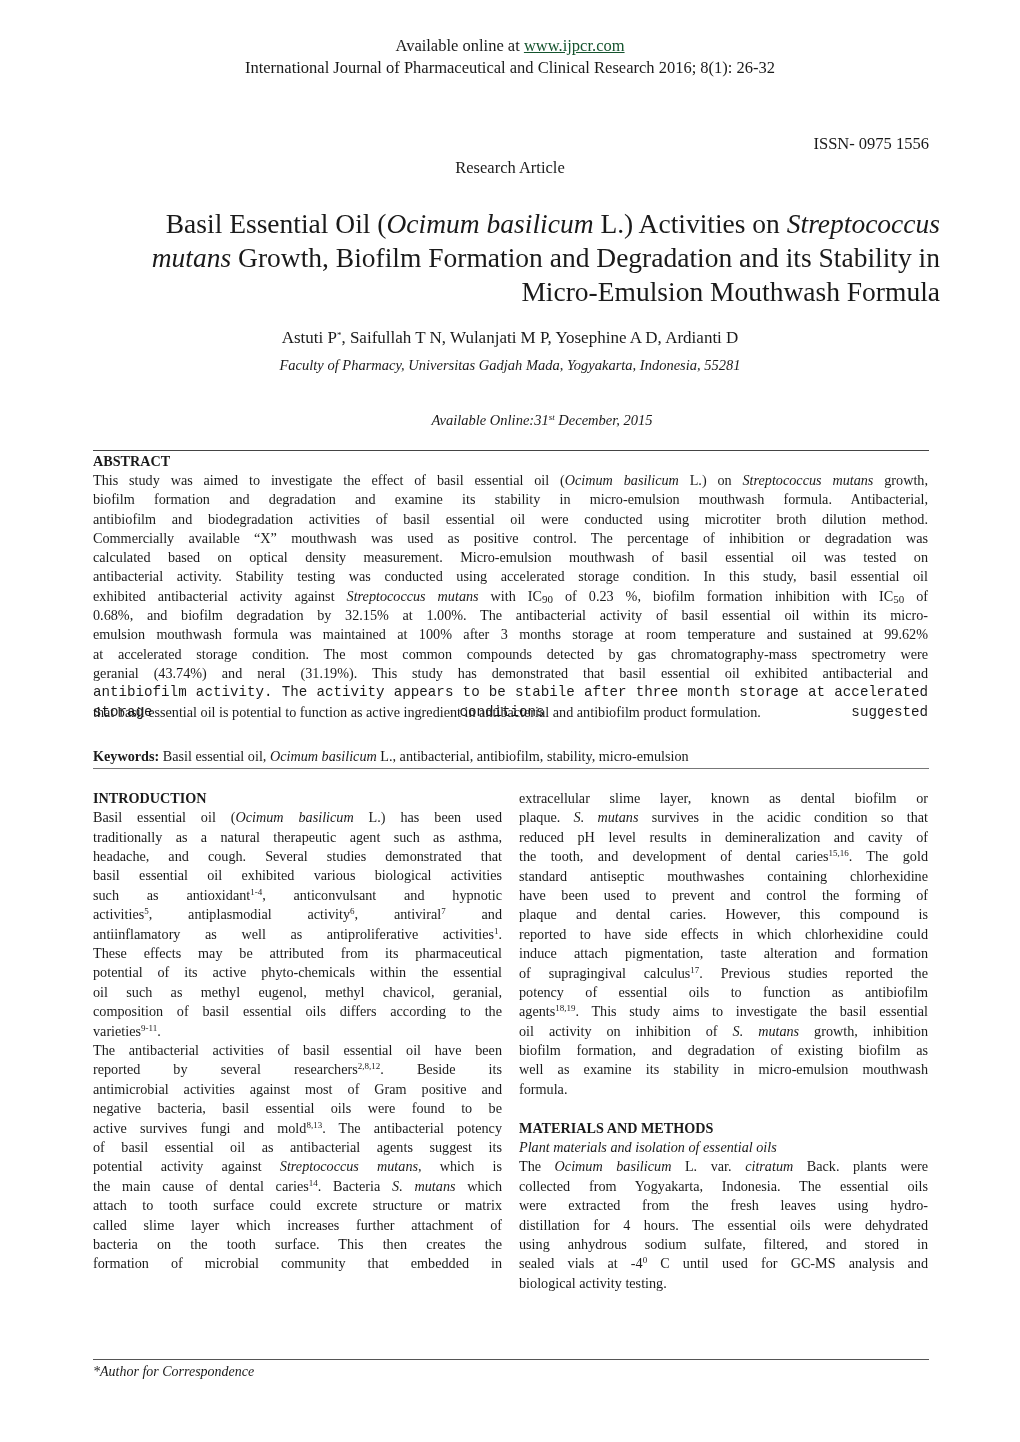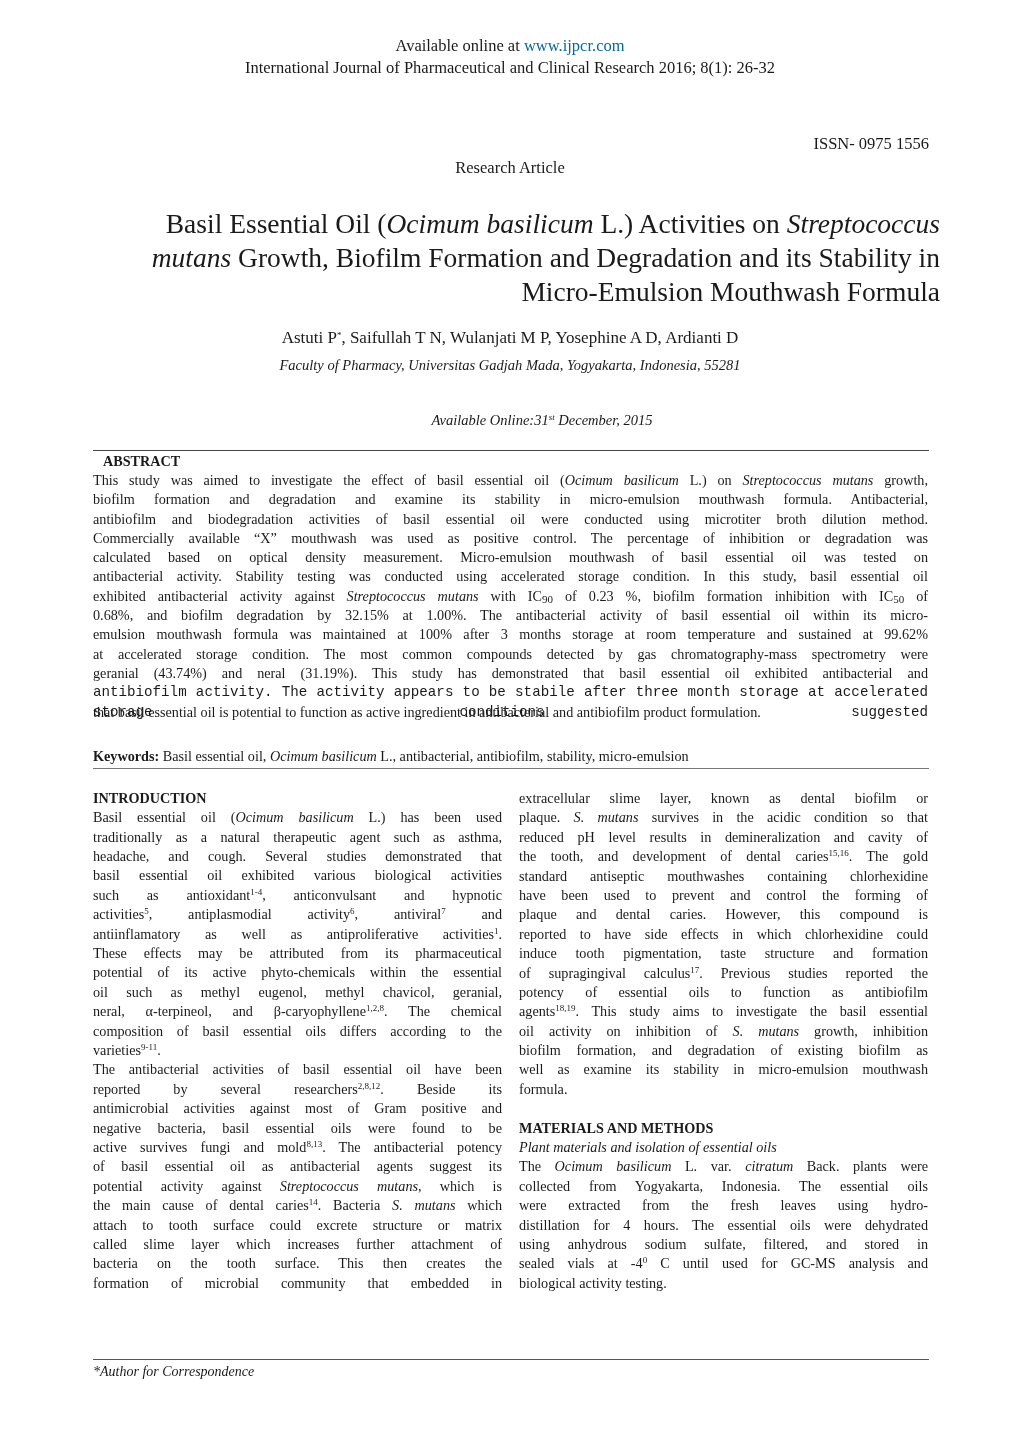--- a/index.html
+++ b/index.html
@@ -1,21 +1,21 @@
 <!DOCTYPE html>
 <html><head>
 <meta charset="utf-8">
 <style>
   html, body { margin: 0; padding: 0; background: #ffffff; }
   body { width: 1020px; height: 1442px; position: relative; overflow: hidden;
          font-family: "Liberation Serif", serif; color: #1a1a1a; }
   .abs { position: absolute; }
   .center { left: 0; width: 1020px; text-align: center; }
   .hdr { font-size: 16.5px; line-height: 20px; }
-  .link { color: #0369a1; }
+  .link { color: #14532d; text-decoration: underline; }
   .title { font-size: 27.5px; line-height: 34px; left: 80px; width: 860px; text-align: right; }
   .authors { font-size: 17px; }
   .aff { font-size: 14.5px; font-style: italic; }
   .rule { position: absolute; left: 93px; width: 836px; height: 0; border-top: 1.3px solid #444; }
   .abs-text { left: 93px; width: 835px; font-size: 14.2px; line-height: 19.3px; text-align: justify; }
   .sec-h { font-weight: bold; font-size: 14.2px; line-height: 19.3px; }
   .col { width: 409px; font-size: 14.2px; line-height: 19.4px; text-align: justify; }
   .jline { display: block; text-align: justify; text-align-last: justify; height: 19.4px; }
   .last { text-align-last: left; }
   sup { font-size: 9px; line-height: 0; vertical-align: 5px; }
@@ -43,21 +43,21 @@
 </div>
 
 <div class="abs center aff" style="top:357px;">Faculty of Pharmacy, Universitas Gadjah Mada, Yogyakarta, Indonesia, 55281</div>
 
 <div class="abs center aff" style="top:412px;padding-left:32px;">
   <span>Available Online:31</span><sup>st</sup><span> December, 2015</span>
 </div>
 
 <div class="rule" style="top:450px;"></div>
 
-<div class="abs abs-text sec-h" style="top:452px;margin-left:10px;">ABSTRACT</div>
+<div class="abs abs-text sec-h" style="top:452px;">ABSTRACT</div>
 <div class="abs abs-text" style="top:471px;" id="abstract-body">
     <span class="jline" style="height: 19.3px;"><span>This study was aimed to investigate the effect of basil essential oil (</span><i>Ocimum basilicum</i><span> L.) on </span><i>Streptococcus mutans</i><span> growth,</span></span>
     <span class="jline" style="height: 19.3px;"><span>biofilm formation and degradation and examine its stability in micro-emulsion mouthwash formula. Antibacterial,</span></span>
     <span class="jline" style="height: 19.3px;"><span>antibiofilm and biodegradation activities of basil essential oil were conducted using microtiter broth dilution method.</span></span>
     <span class="jline" style="height: 19.3px;"><span>Commercially available “X” mouthwash was used as positive control. The percentage of inhibition or degradation was</span></span>
     <span class="jline" style="height: 19.3px;"><span>calculated based on optical density measurement. Micro-emulsion mouthwash of basil essential oil was tested on</span></span>
     <span class="jline" style="height: 19.3px;"><span>antibacterial activity. Stability testing was conducted using accelerated storage condition. In this study, basil essential oil</span></span>
     <span class="jline" style="height: 19.3px;"><span>exhibited antibacterial activity against </span><i>Streptococcus mutans</i><span> with IC</span><sub>90</sub><span> of 0.23 %, biofilm formation inhibition with IC</span><sub>50</sub><span> of</span></span>
     <span class="jline" style="height: 19.3px;"><span>0.68%, and biofilm degradation by 32.15% at 1.00%. The antibacterial activity of basil essential oil within its micro-</span></span>
     <span class="jline" style="height: 19.3px;"><span>emulsion mouthwash formula was maintained at 100% after 3 months storage at room temperature and sustained at 99.62%</span></span>
@@ -78,21 +78,20 @@
       <span class="jline"><span>Basil essential oil (</span><i>Ocimum basilicum</i><span> L.) has been used</span></span>
       <span class="jline"><span>traditionally as a natural therapeutic agent such as asthma,</span></span>
       <span class="jline"><span>headache, and cough.  Several studies demonstrated that</span></span>
       <span class="jline"><span>basil essential oil exhibited various biological activities</span></span>
       <span class="jline"><span>such as antioxidant</span><sup>1-4</sup><span>, anticonvulsant and hypnotic</span></span>
       <span class="jline"><span>activities</span><sup>5</sup><span>, antiplasmodial activity</span><sup>6</sup><span>, antiviral</span><sup>7</sup><span> and</span></span>
       <span class="jline"><span>antiinflamatory as well as antiproliferative activities</span><sup>1</sup><span>.</span></span>
       <span class="jline"><span>These effects may be attributed from its pharmaceutical</span></span>
       <span class="jline"><span>potential of its active phyto-chemicals within the essential</span></span>
       <span class="jline"><span>oil such as methyl eugenol, methyl chavicol, geranial,</span></span>
-      <span class="jline"><span>neral, α-terpineol, and β-caryophyllene</span><sup>1,2,8</sup><span>. The chemical</span></span>
       <span class="jline"><span>composition of basil essential oils differs according to the</span></span>
       <span class="jline last"><span>varieties</span><sup>9-11</sup><span>.</span></span>
       <span class="jline"><span>The antibacterial activities of basil essential oil have been</span></span>
       <span class="jline"><span>reported by several researchers</span><sup>2,8,12</sup><span>. Beside its</span></span>
       <span class="jline"><span>antimicrobial activities against most of Gram positive and</span></span>
       <span class="jline"><span>negative bacteria, basil essential oils were found to be</span></span>
       <span class="jline"><span>active survives fungi and mold</span><sup>8,13</sup><span>. The antibacterial potency</span></span>
       <span class="jline"><span>of basil essential oil as antibacterial agents suggest its</span></span>
       <span class="jline"><span>potential activity against </span><i>Streptococcus mutans</i><span>, which is</span></span>
       <span class="jline"><span>the main cause of dental caries</span><sup>14</sup><span>. Bacteria </span><i>S. mutans</i><span> which</span></span>
@@ -106,21 +105,21 @@
 <div class="abs col" style="top:789px; left:519px;">
   <div id="intro-right">
       <span class="jline"><span>extracellular slime layer, known as dental biofilm or</span></span>
       <span class="jline"><span>plaque. </span><i>S. mutans</i><span> survives in the acidic condition so that</span></span>
       <span class="jline"><span>reduced pH level results in demineralization and cavity of</span></span>
       <span class="jline"><span>the tooth, and development of dental caries</span><sup>15,16</sup><span>. The gold</span></span>
       <span class="jline"><span>standard antiseptic mouthwashes containing chlorhexidine</span></span>
       <span class="jline"><span>have been used to prevent and control the forming of</span></span>
       <span class="jline"><span>plaque and dental caries. However, this compound is</span></span>
       <span class="jline"><span>reported to have side effects in which chlorhexidine could</span></span>
-      <span class="jline"><span>induce tooth pigmentation, taste structure and formation</span></span>
+      <span class="jline"><span>induce attach pigmentation, taste alteration and formation</span></span>
       <span class="jline"><span>of supragingival calculus</span><sup>17</sup><span>. Previous studies reported the</span></span>
       <span class="jline"><span>potency of essential oils to function as antibiofilm</span></span>
       <span class="jline"><span>agents</span><sup>18,19</sup><span>. This study aims to investigate the basil essential</span></span>
       <span class="jline"><span>oil activity on inhibition of </span><i>S. mutans</i><span> growth, inhibition</span></span>
       <span class="jline"><span>biofilm formation, and degradation of existing biofilm as</span></span>
       <span class="jline"><span>well as examine its stability in micro-emulsion mouthwash</span></span>
       <span class="jline last"><span>formula.</span></span>
     </div>
   <div style="height:19.4px;"></div>
   <div class="sec-h">MATERIALS AND METHODS</div>

